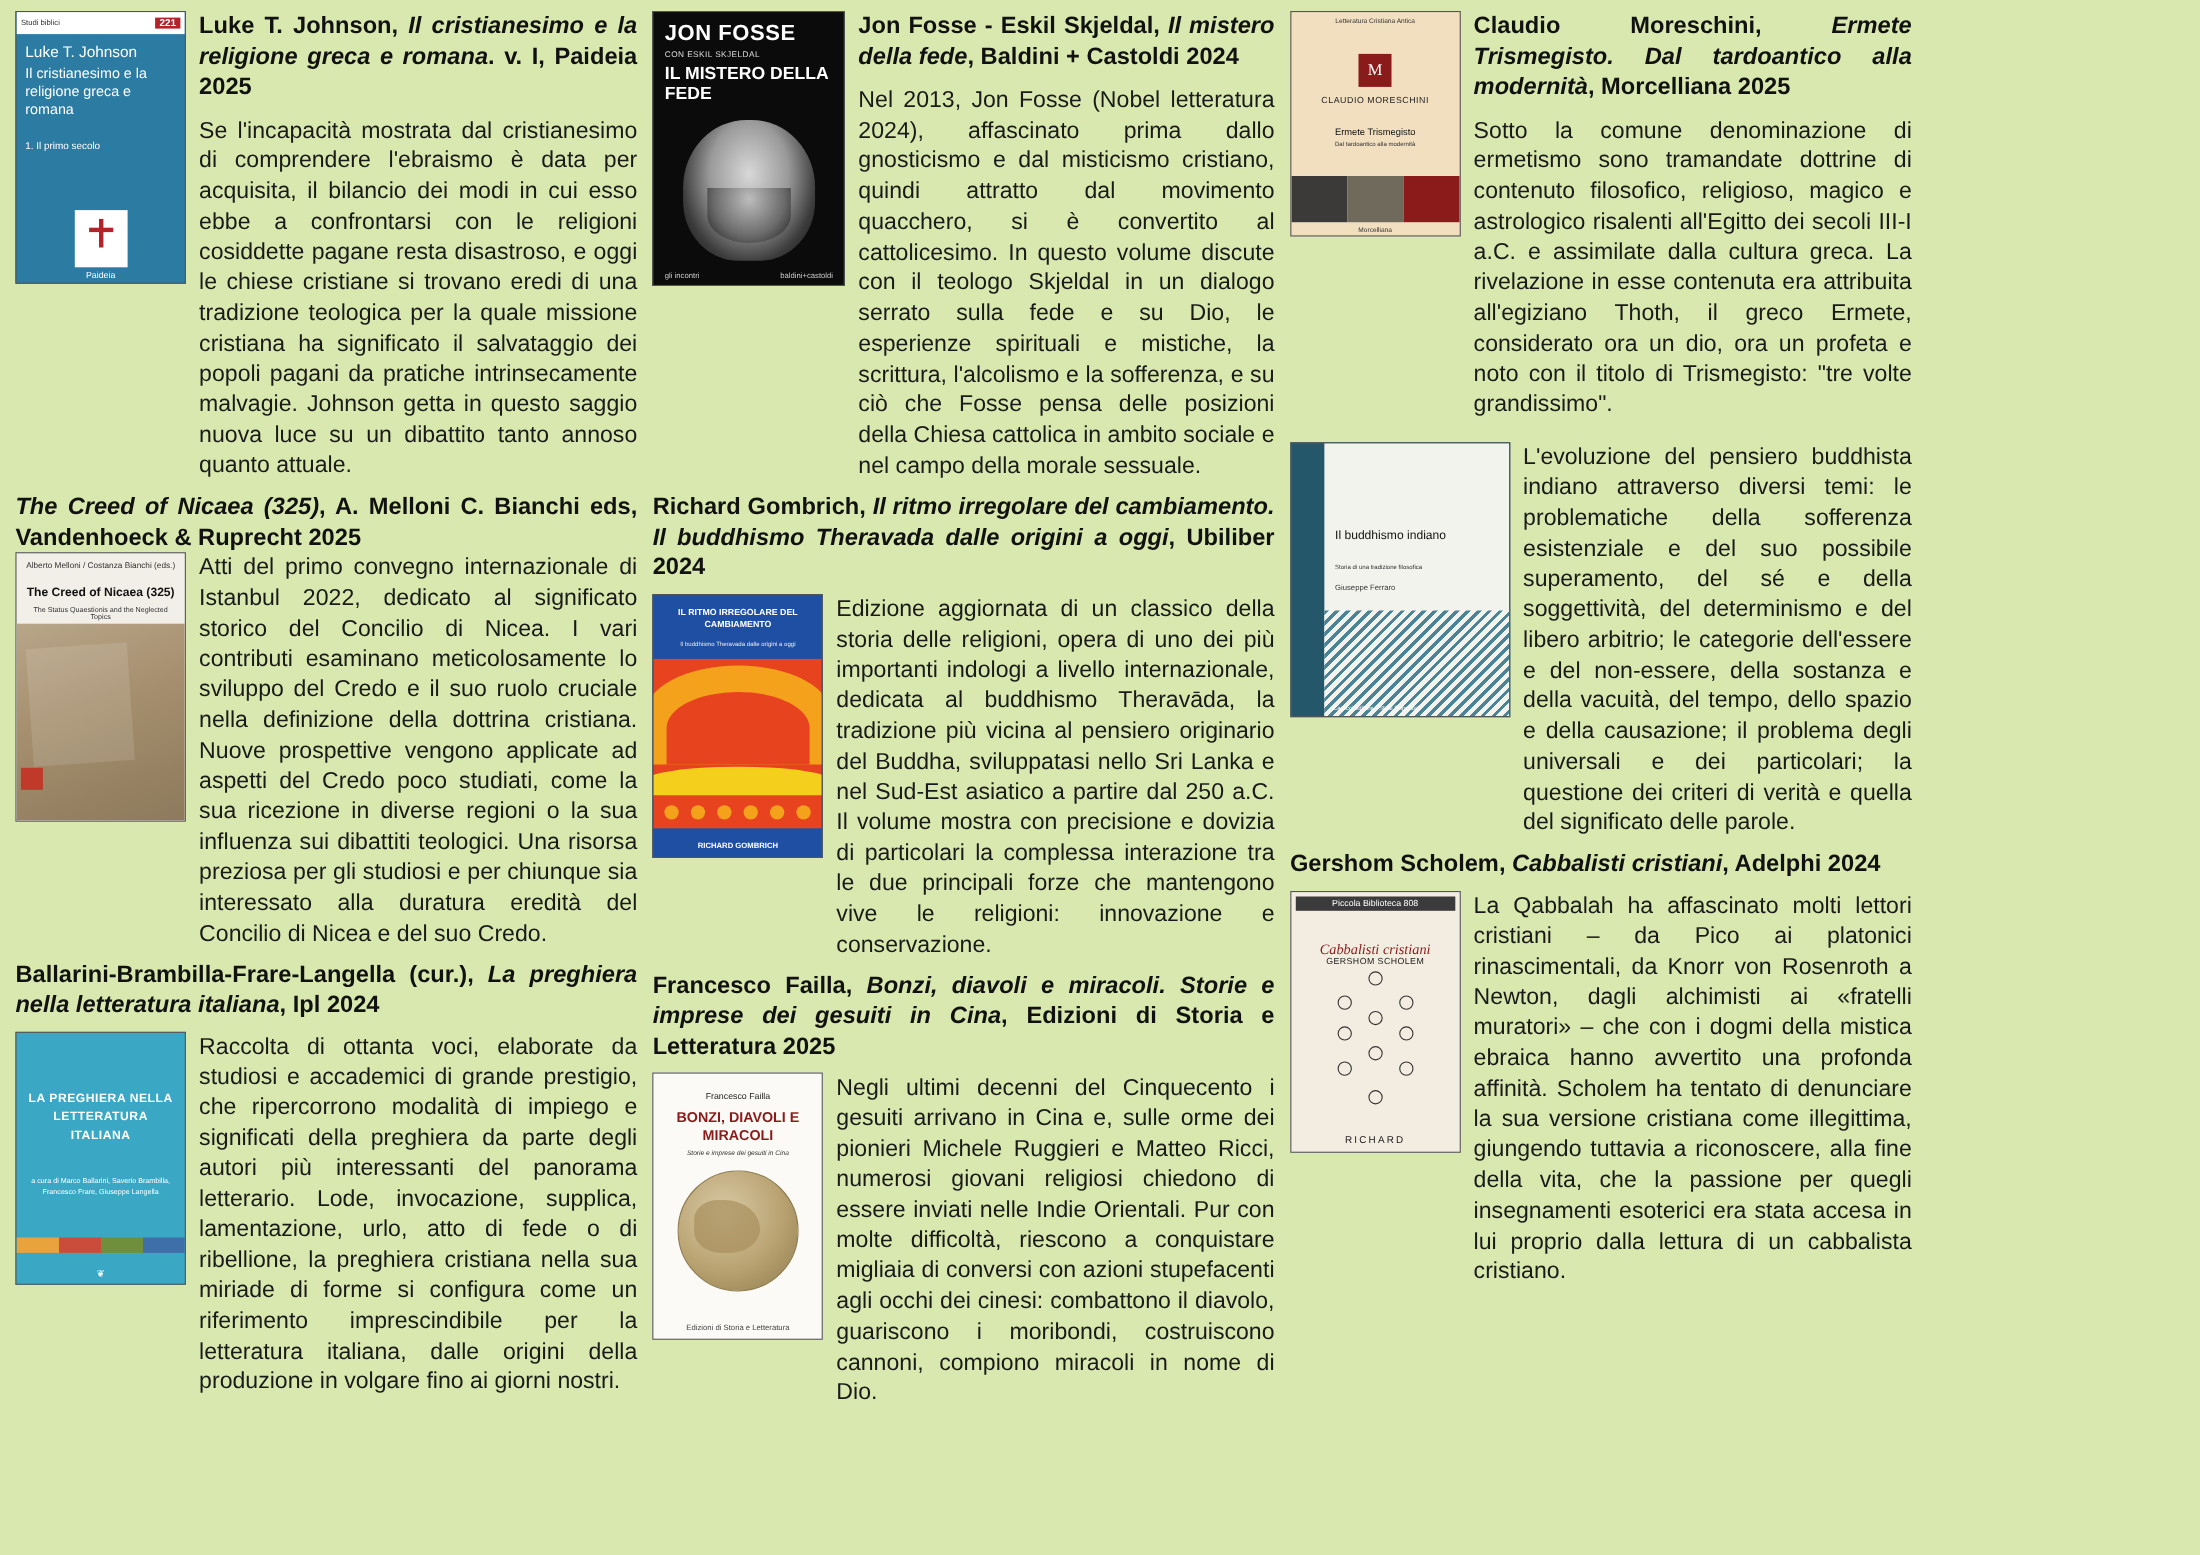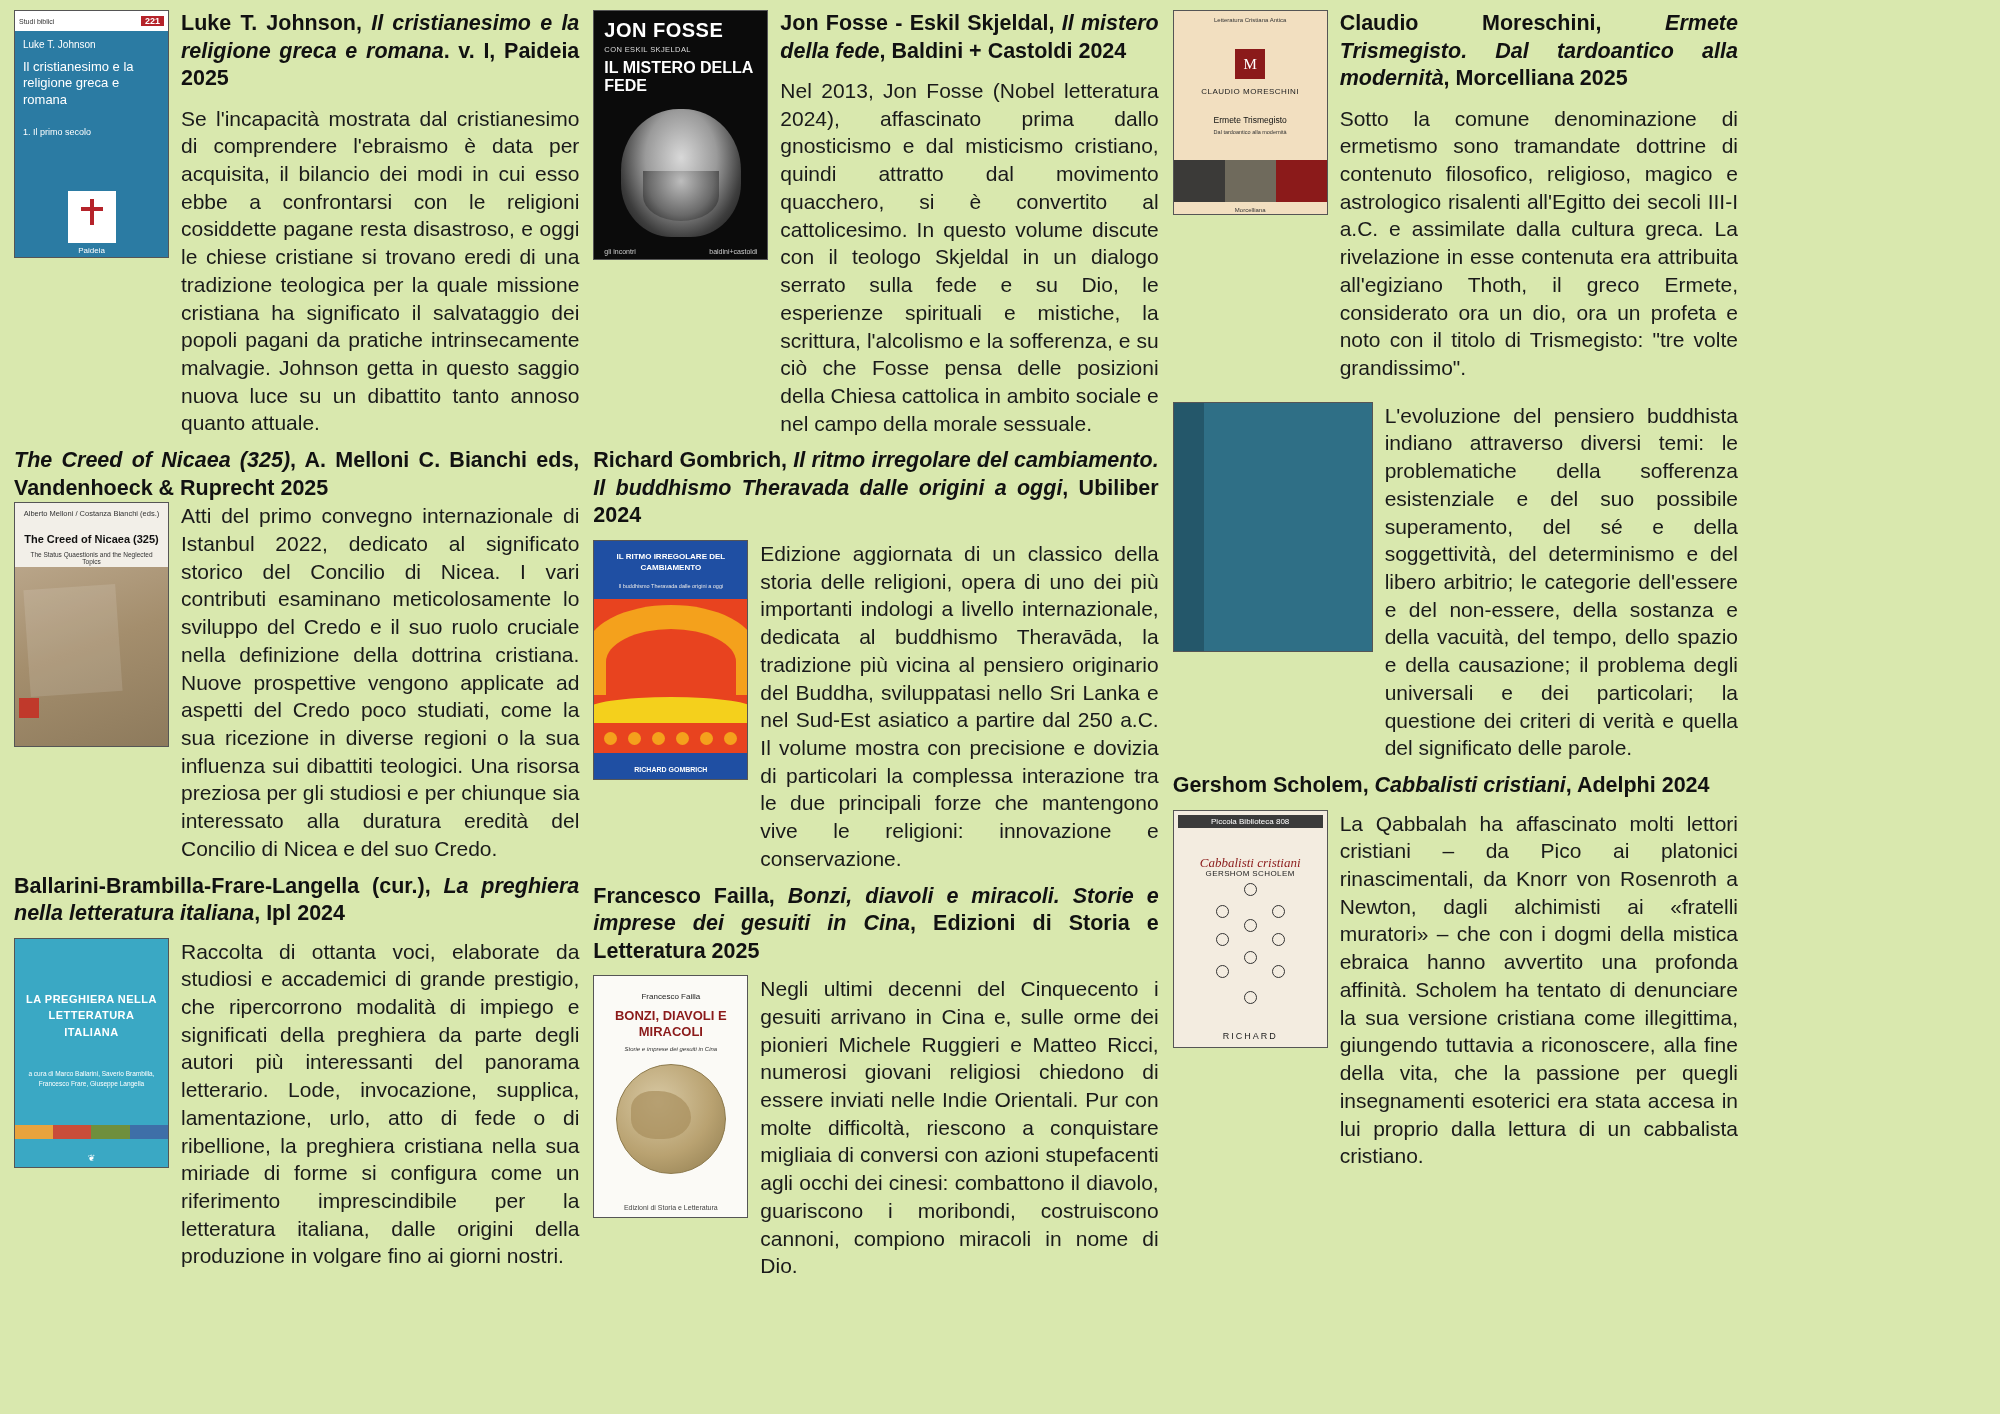--- a/index.html
+++ b/index.html
@@ -55,21 +55,21 @@
     line-height: 1.32;
     text-align: justify;
     color: #1a1a1a;
   }
 
   
   .cov-johnson { width:155px; height:248px; background:#2b7ba3; }
   .cov-johnson .topbar { position:absolute; top:0; left:0; right:0; height:20px; background:#fff; display:flex; justify-content:space-between; align-items:center; padding:0 4px; }
   .cov-johnson .topbar span { font-size:7px; color:#333; }
   .cov-johnson .topbar .num { background:#b5232a; color:#fff; font-size:9px; font-weight:bold; padding:0 4px; }
-  .cov-johnson .auth { position:absolute; top:28px; left:8px; right:8px; font-size:10px; color:#fff; }
+  .cov-johnson .auth { position:absolute; top:28px; left:8px; right:8px; font-size:14px; color:#fff; }
   .cov-johnson .tit { position:absolute; top:48px; left:8px; right:8px; font-size:13px; color:#fff; line-height:1.25; }
   .cov-johnson .sub { position:absolute; top:116px; left:8px; font-size:9px; color:#fff; }
   .cov-johnson .logo { position:absolute; bottom:14px; left:50%; transform:translateX(-50%); width:48px; height:52px; background:#fff; }
   .cov-johnson .logo:after { content:""; position:absolute; left:50%; top:8px; transform:translateX(-50%); width:4px; height:26px; background:#b5232a; }
   .cov-johnson .logo:before { content:""; position:absolute; left:50%; top:16px; transform:translateX(-50%); width:22px; height:4px; background:#b5232a; }
   .cov-johnson .paideia { position:absolute; bottom:2px; width:100%; text-align:center; font-size:8px; color:#fff; }
 
   
   .cov-nicaea { width:155px; height:245px; background:#f2efe8; }
   .cov-nicaea .hdr { position:absolute; top:6px; left:6px; right:6px; font-size:7.5px; color:#333; text-align:center; }
@@ -318,20 +318,27 @@
           </h2>
           <p class="body">Sotto la comune denominazione di ermetismo sono tramandate dottrine di contenuto filosofico, religioso, magico e astrologico risalenti all'Egitto dei secoli III-I a.C. e assimilate dalla cultura greca. La rivelazione in esse contenuta era attribuita all'egiziano Thoth, il greco Ermete, considerato ora un dio, ora un profeta e noto con il titolo di Trismegisto: "tre volte grandissimo".</p>
         </div>
       </div>
     </div>
 
     <div class="entry">
       <div class="entry-head" style="margin-top:10px">
         <div class="cover cov-buddh">
           <div class="spine"></div>
+          <div class="front">
+            <div class="t">Il buddhismo indiano</div>
+            <div class="st">Storia di una tradizione filosofica</div>
+            <div class="au">Giuseppe Ferraro</div>
+            <div class="pat"></div>
+            <div class="pub">Carocci editore · Studi Superiori</div>
+          </div>
         </div>
         <div class="headtext">
           <p class="body" style="margin-top:0">L'evoluzione del pensiero buddhista indiano attraverso diversi temi: le problematiche della sofferenza esistenziale e del suo possibile superamento, del sé e della soggettività, del determinismo e del libero arbitrio; le categorie dell'essere e del non-essere, della sostanza e della vacuità, del tempo, dello spazio e della causazione; il problema degli universali e dei particolari; la questione dei criteri di verità e quella del significato delle parole.</p>
         </div>
       </div>
     </div>
 
     <div class="entry">
       <h2 class="title">
         <span>Gershom Scholem, </span><span class="it">Cabbalisti cristiani</span><span>, Adelphi 2024</span>

